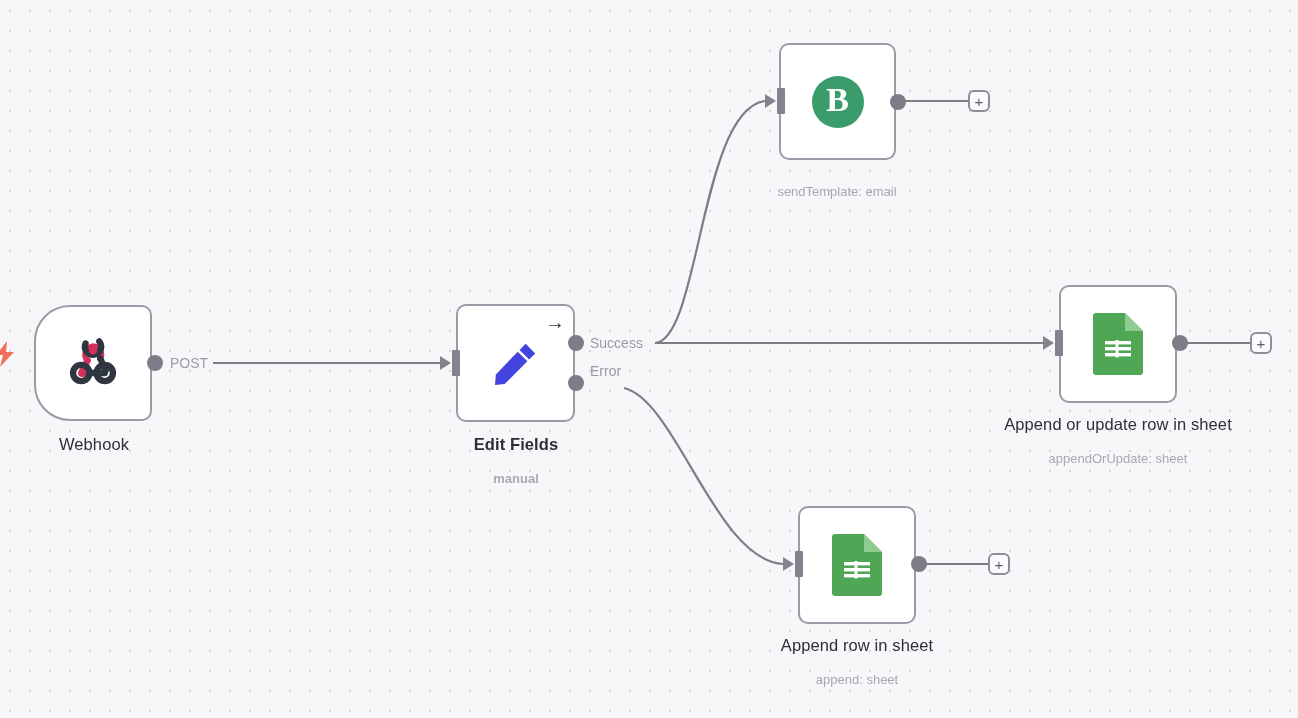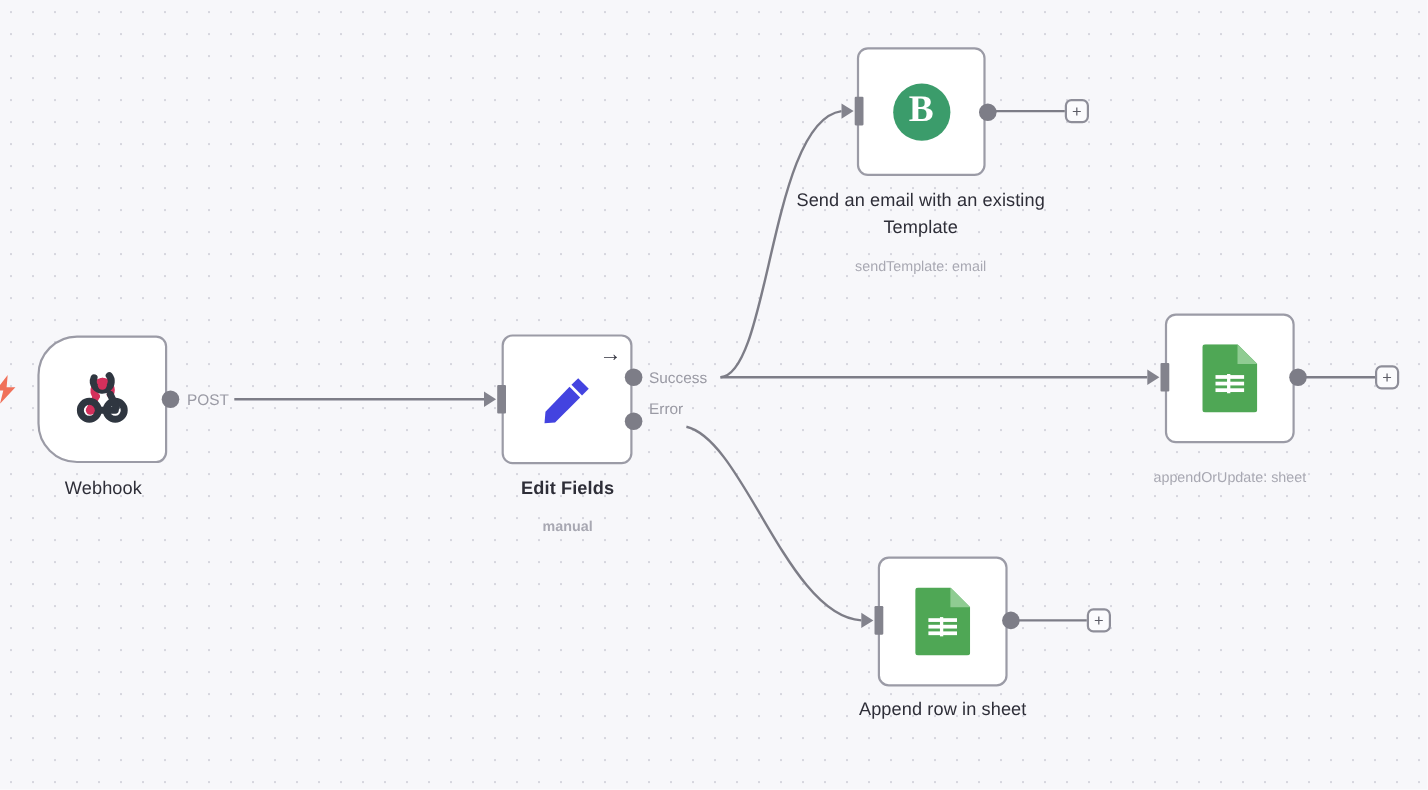--- a/index.html
+++ b/index.html
@@ -219,21 +219,20 @@
       <span class="bar"></span>
   </div>
   <div class="node" style="left:779px; top:43px; width:117px; height:117px;">
     <span class="brevo-badge">
       <span>B</span>
     </span>
   </div>
   <div class="out-dot" style="left:890px; top:94px;"></div>
   <div class="plus-btn" style="left:968px; top:90px;">+</div>
   <div class="caption" style="left:717px; top:170px; width:240px;">
-    <div class="title">Send an email with an existing Template</div>
     <div class="subtitle">sendTemplate: email</div>
   </div>
 
   <div class="in-port" style="left:1043px; top:330px;">
     <span class="tri"></span>
       <span class="bar"></span>
   </div>
   <div class="node" style="left:1059px; top:285px; width:118px; height:118px;">
     <span class="icon-wrap">
       <svg width="50" height="62" viewBox="0 0 50 62">
@@ -244,20 +243,21 @@
           <rect x="12" y="34" width="26" height="3.4"></rect>
           <rect x="12" y="40" width="26" height="3.4"></rect>
           <rect x="22.5" y="27" width="3" height="17.5"></rect>
         </g>
       </svg>
     </span>
   </div>
   <div class="out-dot" style="left:1172px; top:335px;"></div>
   <div class="plus-btn" style="left:1250px; top:332px;">+</div>
   <div class="caption" style="left:988px; top:412px; width:260px;">
+    <div class="title">Append or update row in sheet</div>
     <div class="subtitle">appendOrUpdate: sheet</div>
   </div>
 
   <div class="in-port" style="left:783px; top:551px;">
     <span class="tri"></span>
       <span class="bar"></span>
   </div>
   <div class="node" style="left:798px; top:506px; width:118px; height:118px;">
     <span class="icon-wrap">
       <svg width="50" height="62" viewBox="0 0 50 62">
@@ -269,15 +269,16 @@
           <rect x="12" y="40" width="26" height="3.4"></rect>
           <rect x="22.5" y="27" width="3" height="17.5"></rect>
         </g>
       </svg>
     </span>
   </div>
   <div class="out-dot" style="left:911px; top:556px;"></div>
   <div class="plus-btn" style="left:988px; top:553px;">+</div>
   <div class="caption" style="left:737px; top:633px; width:240px;">
     <div class="title">Append row in sheet</div>
+    <div class="subtitle">append: sheet</div>
   </div>
 
 </div>
 
 </body></html>

